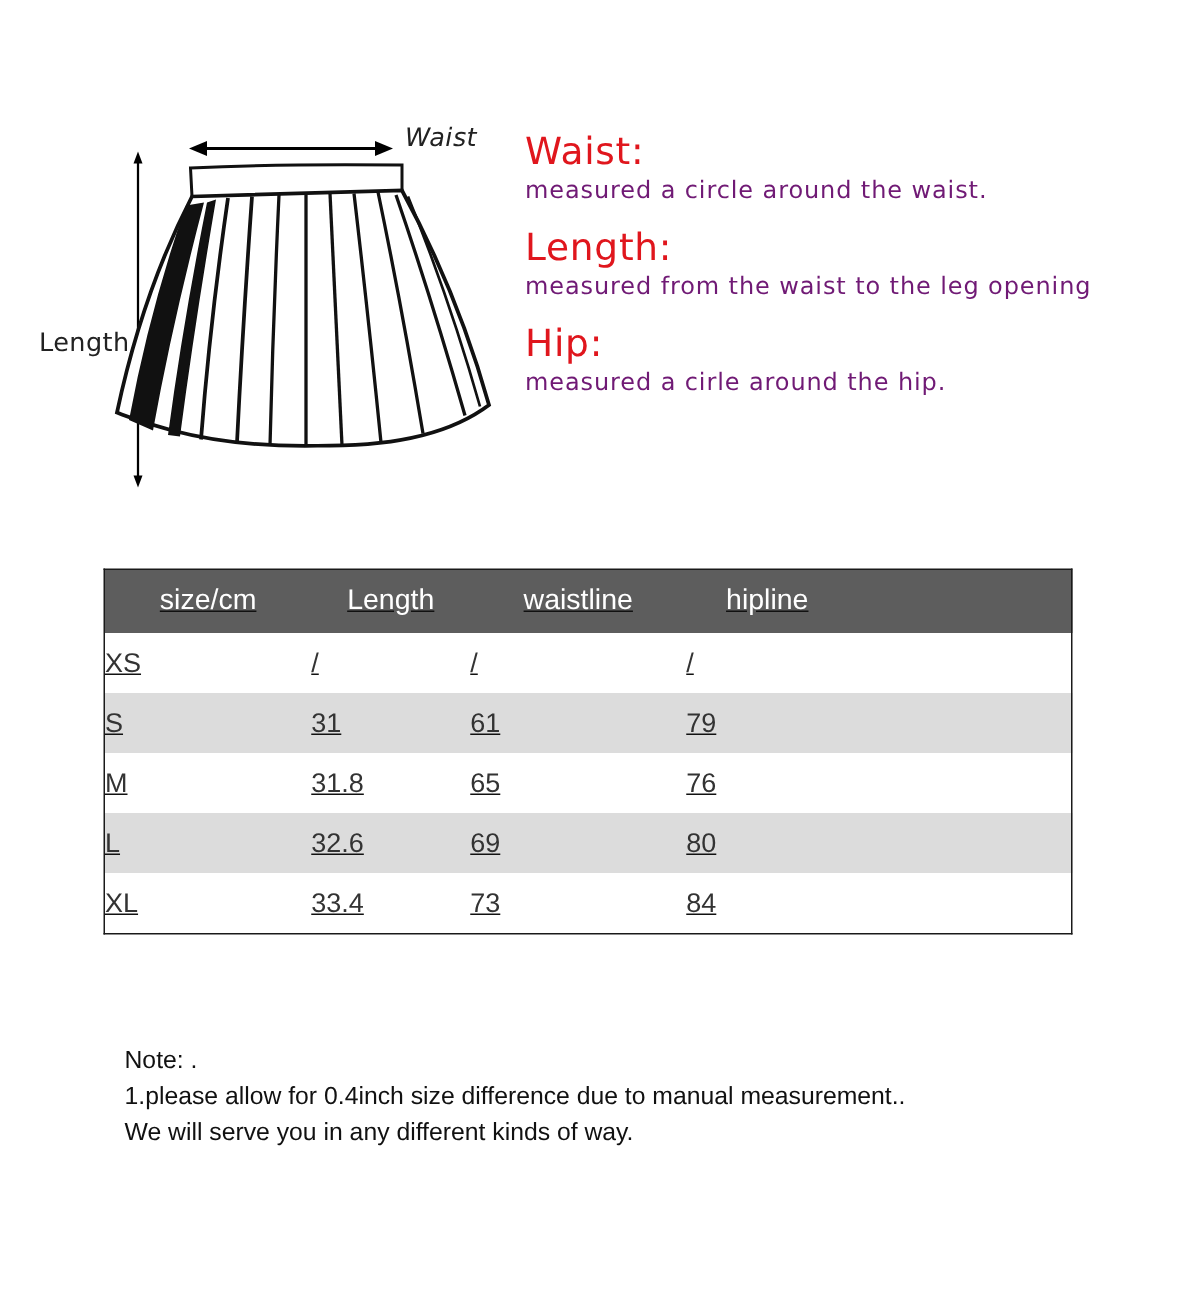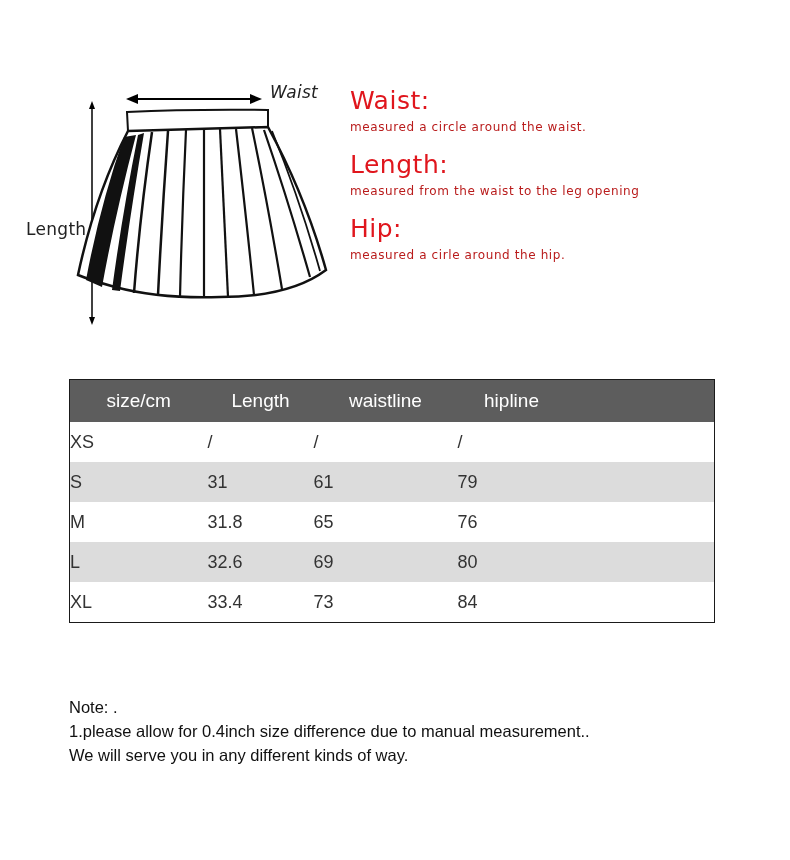--- a/index.html
+++ b/index.html
@@ -6,36 +6,36 @@
     body { width: 790px; height: 860px; position: relative; overflow: hidden;
            font-family: "DejaVu Sans", sans-serif; color: #111; }
 
     .diagram { position: absolute; left: 20px; top: 75px; width: 320px; height: 260px; }
     .diagram svg { position: absolute; left: 0; top: 0; }
     .lbl-waist { position: absolute; left: 250px; top: 7px; font-size: 17px; color: #222; letter-spacing: 0.3px; font-style: italic; }
     .lbl-length { position: absolute; left: 6px; top: 144px; font-size: 17px; color: #222; letter-spacing: 0.3px; }
 
     .defs { position: absolute; left: 350px; top: 86px; width: 430px; }
     .def-title { color: #e0161d; font-size: 25px; line-height: 30px; letter-spacing: 0.5px; }
-    .def-desc { color: #b91c1c; font-size: 12px; line-height: 22px; letter-spacing: 0.6px; margin-bottom: 12px; }
+    .def-desc { color: #701a75; font-size: 16px; line-height: 22px; letter-spacing: 0.6px; margin-bottom: 12px; }
 
     .size-table { position: absolute; left: 69px; top: 379px; width: 646px;
                   border: 1px solid #1a1a1a; border-collapse: collapse;
-                  font-family: "Liberation Sans", sans-serif; table-layout: fixed; }
+                  font-family: "Liberation Sans", sans-serif; table-layout: fixed; text-decoration: underline; }
     .size-table th { background: #5d5d5d; color: #ffffff; font-weight: normal; font-size: 19px;
                      height: 42px; padding: 0; text-align: center; }
     .size-table td { font-size: 18px; color: #333; height: 40px; padding: 0; }
     .size-table tr.alt td { background: #dcdcdc; }
     .col-size { width: 138px; }
     .col-len { width: 106px; }
     .col-waist { width: 144px; }
     .col-hip { width: 108px; }
     .col-empty { width: auto; }
 
-    .notes { position: absolute; left: 69px; top: 695px; font-family: "Liberation Sans", sans-serif;
+    .notes { position: absolute; left: 83px; top: 695px; font-family: "Liberation Sans", sans-serif;
              font-size: 16.5px; line-height: 24px; color: #111; }
     .notes p { margin: 0; }
   </style>
 </head>
 <body>
 
 <div class="diagram">
   <svg width="320" height="260" viewBox="0 0 320 260">
 
     <line x1="110" y1="24" x2="238" y2="24" stroke="#000" stroke-width="2"></line>

